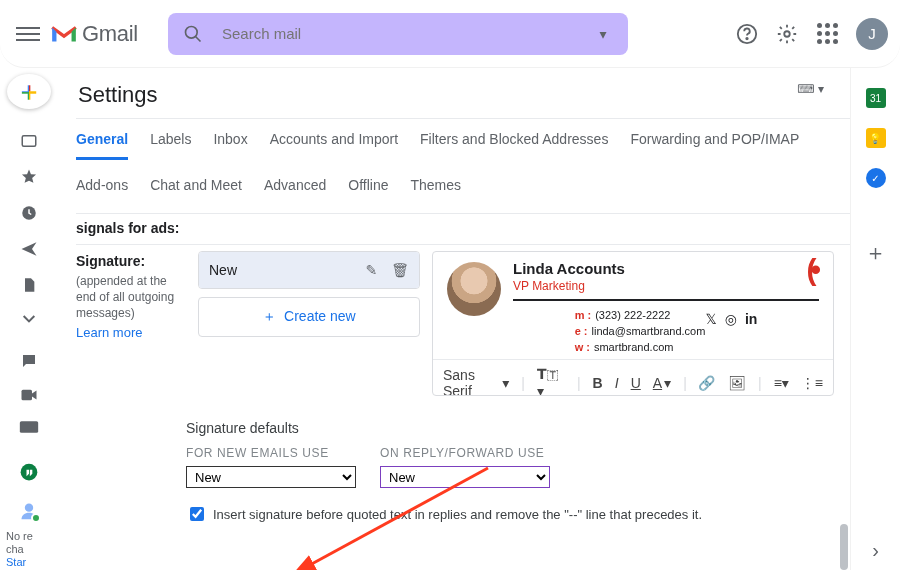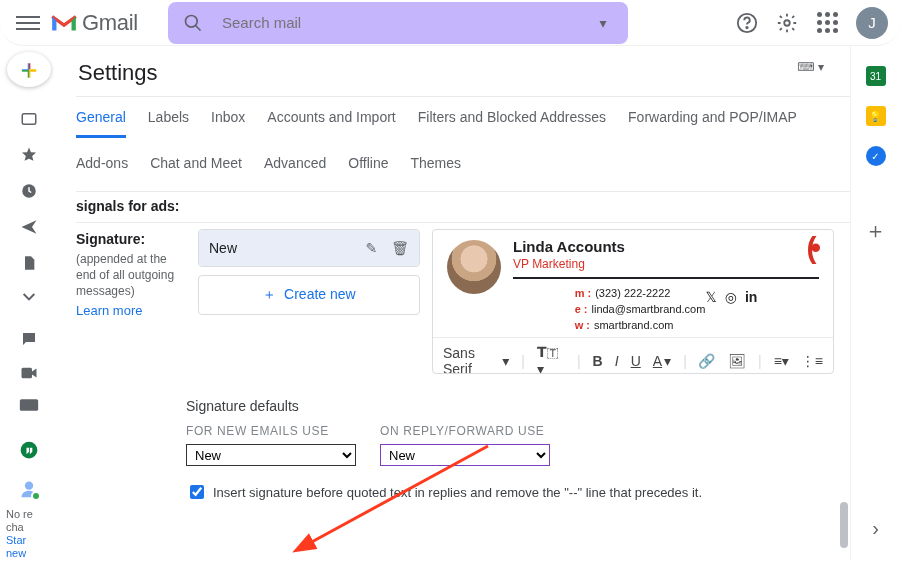--- a/index.html
+++ b/index.html
@@ -1,17 +1,17 @@
 <!DOCTYPE html>
 <html><head>
 <meta charset="utf-8">
 <style>
   * { box-sizing: border-box; }
   body { margin:0; font-family: Arial, "Helvetica Neue", sans-serif; font-size:14px; color:#202124; background:#fff; width:900px; height:570px; overflow:hidden; position:relative; }
-  .header { height:46px; display:flex; align-items:center; padding:0 12px; border-bottom:1px solid #f1f1f1;border-radius:24px; }
+  .header { height:68px; display:flex; align-items:center; padding:0 12px; border-bottom:1px solid #f1f1f1;border-radius:24px; }
   .hamburger { width:24px; height:24px; margin:0 10px 0 4px; display:flex; flex-direction:column; justify-content:center; gap:4px; }
   .hamburger span { height:2px; background:#5f6368; display:block; }
   .logo { display:flex; align-items:center; gap:4px; margin-right:30px; }
   .logo-icon { width:28px; height:22px; position:relative; }
   .logo-icon svg { width:28px; height:22px; }
   .logo-text { font-size:22px; color:#5f6368; font-weight:400; letter-spacing:-0.3px;}
   .search { flex:0 0 460px; height:42px; background:#c4b5fd; border-radius:8px; display:flex; align-items:center; padding:0 14px; gap:16px; color:#5f6368; }
   .search input { border:none; background:transparent; outline:none; font-size:15px; flex:1; color:#5f6368;}
   .header-icons { margin-left:auto; display:flex; align-items:center; gap:18px; color:#5f6368; }
   .hicon { width:22px; height:22px; display:flex; align-items:center; justify-content:center; }
@@ -26,21 +26,21 @@
   .sect-gap { height:18px; }
   .leftcol .label { font-size:11px; line-height:13px; text-align:left; width:46px; color:#5f6368; white-space:pre-line;}
   .leftcol .link { color:#1a73e8; font-size:11px; line-height:13px; width:46px; text-align:left;}
   .presence { position:relative; }
   .presence .dot { position:absolute; right:-2px; bottom:-2px; width:10px; height:10px; background:#34a853; border:2px solid #fff; border-radius:50%; }
   .main { flex:1; padding:14px 0 0 18px; position:relative; overflow:hidden;}
   .settings-title { font-size:22px; color:#202124; margin:0 0 10px 2px;}
   .kb-ind { position:absolute; top:14px; right:26px; color:#5f6368; font-size:12px; display:flex; align-items:center; gap:2px;}
   .tabs { display:flex; gap:22px; border-bottom:1px solid transparent; margin-top:6px;}
   .tab { padding:6px 0 10px; color:#5f6368; font-size:14px; }
-  .tab.active { color:#1a73e8; border-bottom:3px solid #1a73e8; font-weight:400;}
+  .tab.active { color:#1a73e8; border-bottom:3px solid #1a73e8; font-weight:700;}
   .tabs2 { display:flex; gap:22px; border-bottom:1px solid #e8eaed; padding:10px 0 10px;}
   .content { padding-top:4px; }
   .row-label { font-weight:700; padding:2px 0;}
   .sig-row { display:flex; gap:12px; margin-top:6px;}
   .sig-left { width:110px; }
   .sig-left .desc { font-size:12px; color:#5f6368; line-height:16px; margin-top:2px;}
   .sig-left a { color:#1a73e8; font-size:13px; text-decoration:none; display:inline-block; margin-top:4px;}
   .sig-list { width:222px; border:1px solid #dadce0; border-radius:4px; overflow:hidden;}
   .sig-item { display:flex; align-items:center; justify-content:space-between; padding:10px 10px; background:#e8edf7; font-size:14px;}
   .sig-item .acts { display:flex; gap:14px; color:#5f6368;}

